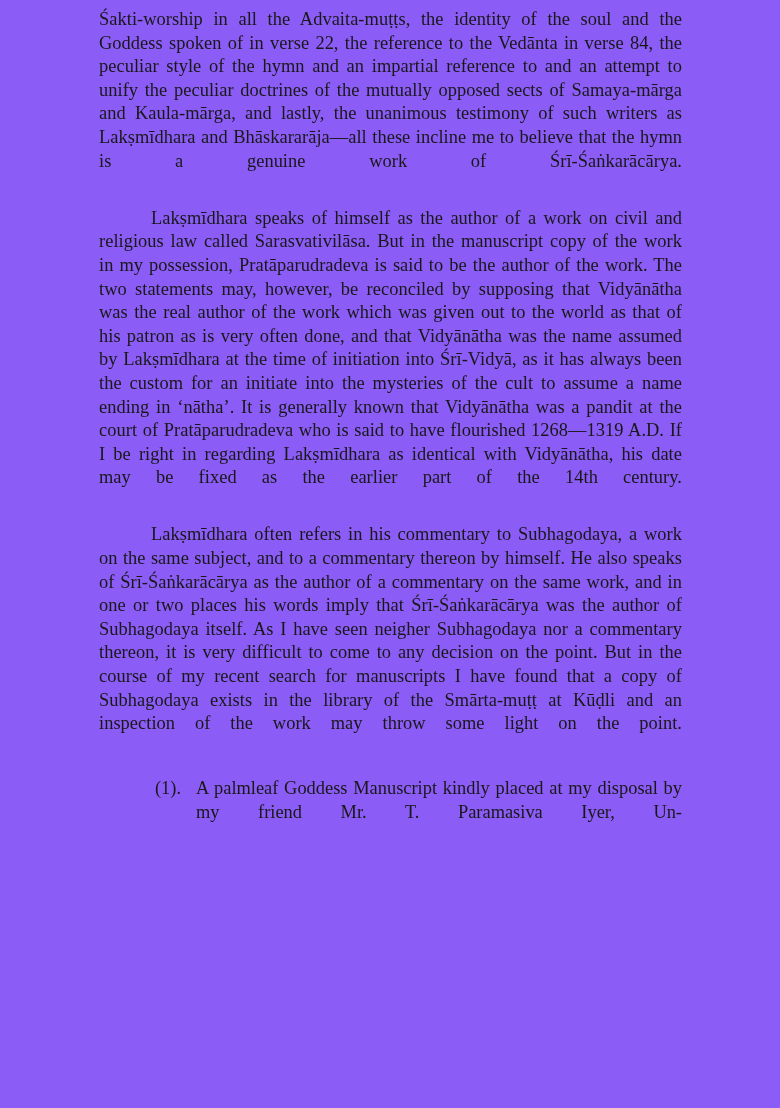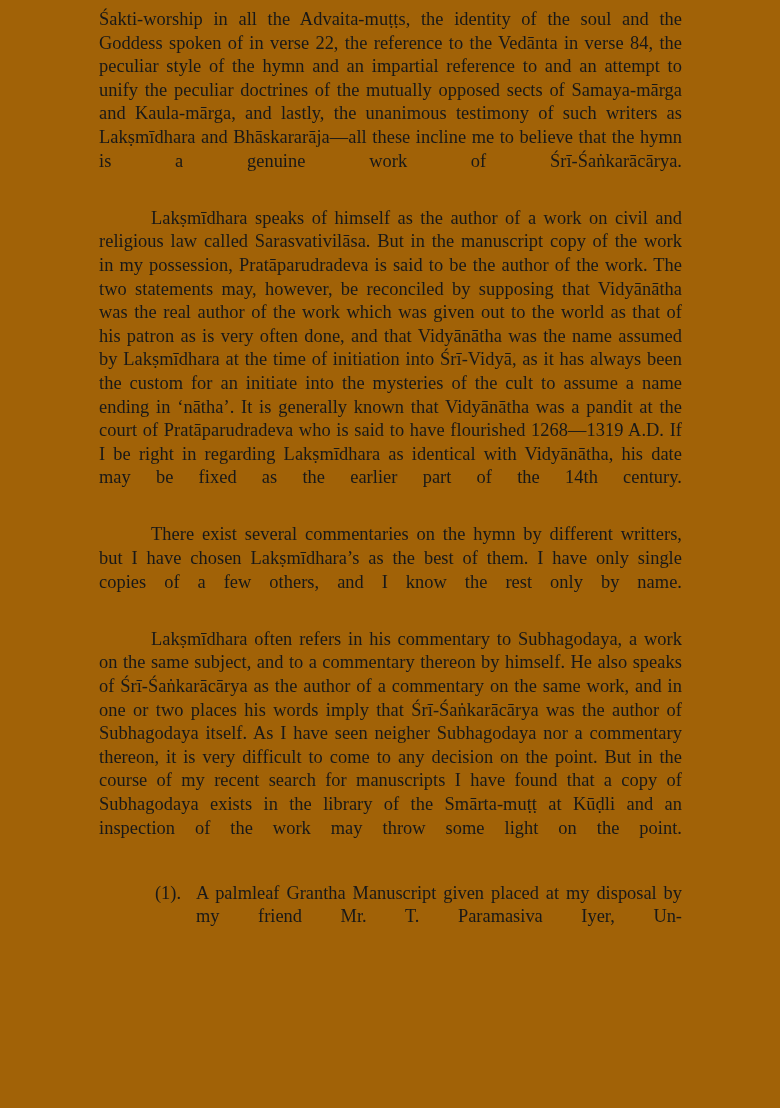--- a/index.html
+++ b/index.html
@@ -4,21 +4,21 @@
 <style>
   html, body {
     margin: 0;
     padding: 0;
     background: #ffffff;
   }
   .page {
     position: relative;
     width: 780px;
     height: 1108px;
-    background: #a16207;
+    background: #8b5cf6;
     overflow: hidden;
     font-family: "Liberation Serif", "DejaVu Serif", serif;
     color: #181818;
     box-sizing: border-box;
   }
   .text-column {
     position: absolute;
     left: 99px;
     top: 8px;
     width: 583px;
@@ -72,26 +72,25 @@
 </head>
 <body>
 
 <div class="page">
   <div class="text-column">
 
     <p class="para no-indent">Śakti-worship in all the Advaita-muṭṭs, the identity of the soul and the Goddess spoken of in verse 22, the reference to the Vedānta in verse 84, the peculiar style of the hymn and an impartial reference to and an attempt to unify the peculiar doctrines of the mutually opposed sects of Samaya-mārga and Kaula-mārga, and lastly, the unanimous testimony of such writers as Lakṣmīdhara and Bhāskararāja—all these incline me to believe that the hymn is a genuine work of Śrī-Śaṅkarācārya.</p>
 
     <p class="para">Lakṣmīdhara speaks of himself as the author of a work on civil and religious law called Sarasvativilāsa. But in the manuscript copy of the work in my possession, Pratāparudradeva is said to be the author of the work. The two statements may, however, be reconciled by supposing that Vidyānātha was the real author of the work which was given out to the world as that of his patron as is very often done, and that Vidyānātha was the name assumed by Lakṣmīdhara at the time of initiation into Śrī-Vidyā, as it has always been the custom for an initiate into the mysteries of the cult to assume a name ending in ‘nātha’. It is generally known that Vidyānātha was a pandit at the court of Pratāparudradeva who is said to have flourished 1268—1319 A.D. If I be right in regarding Lakṣmīdhara as identical with Vidyānātha, his date may be fixed as the earlier part of the 14th century.</p>
 
-    <p class="para">There exist several commentaries on the hymn by different writters, but I have chosen Lakṣmīdhara’s as the best of them. I have only single copies of a few others, and I know the rest only by name.</p>
 
     <p class="para">Lakṣmīdhara often refers in his commentary to Subhagodaya, a work on the same subject, and to a commentary thereon by himself. He also speaks of Śrī-Śaṅkarācārya as the author of a commentary on the same work, and in one or two places his words imply that Śrī-Śaṅkarācārya was the author of Subhagodaya itself. As I have seen neigher Subhagodaya nor a commentary thereon, it is very difficult to come to any decision on the point. But in the course of my recent search for manuscripts I have found that a copy of Subhagodaya exists in the library of the Smārta-muṭṭ at Kūḍli and an inspection of the work may throw some light on the point.</p>
 
 
     <ul class="list-block">
       <li class="list-item">
         <span class="list-marker">(1).</span>
-        <span>A palmleaf Grantha Manuscript given placed at my disposal by my friend Mr. T. Paramasiva Iyer, Un-</span>
+        <span>A palmleaf Goddess Manuscript kindly placed at my disposal by my friend Mr. T. Paramasiva Iyer, Un-</span>
       </li>
     </ul>
 
   </div>
 </div>
 
 </body></html>

